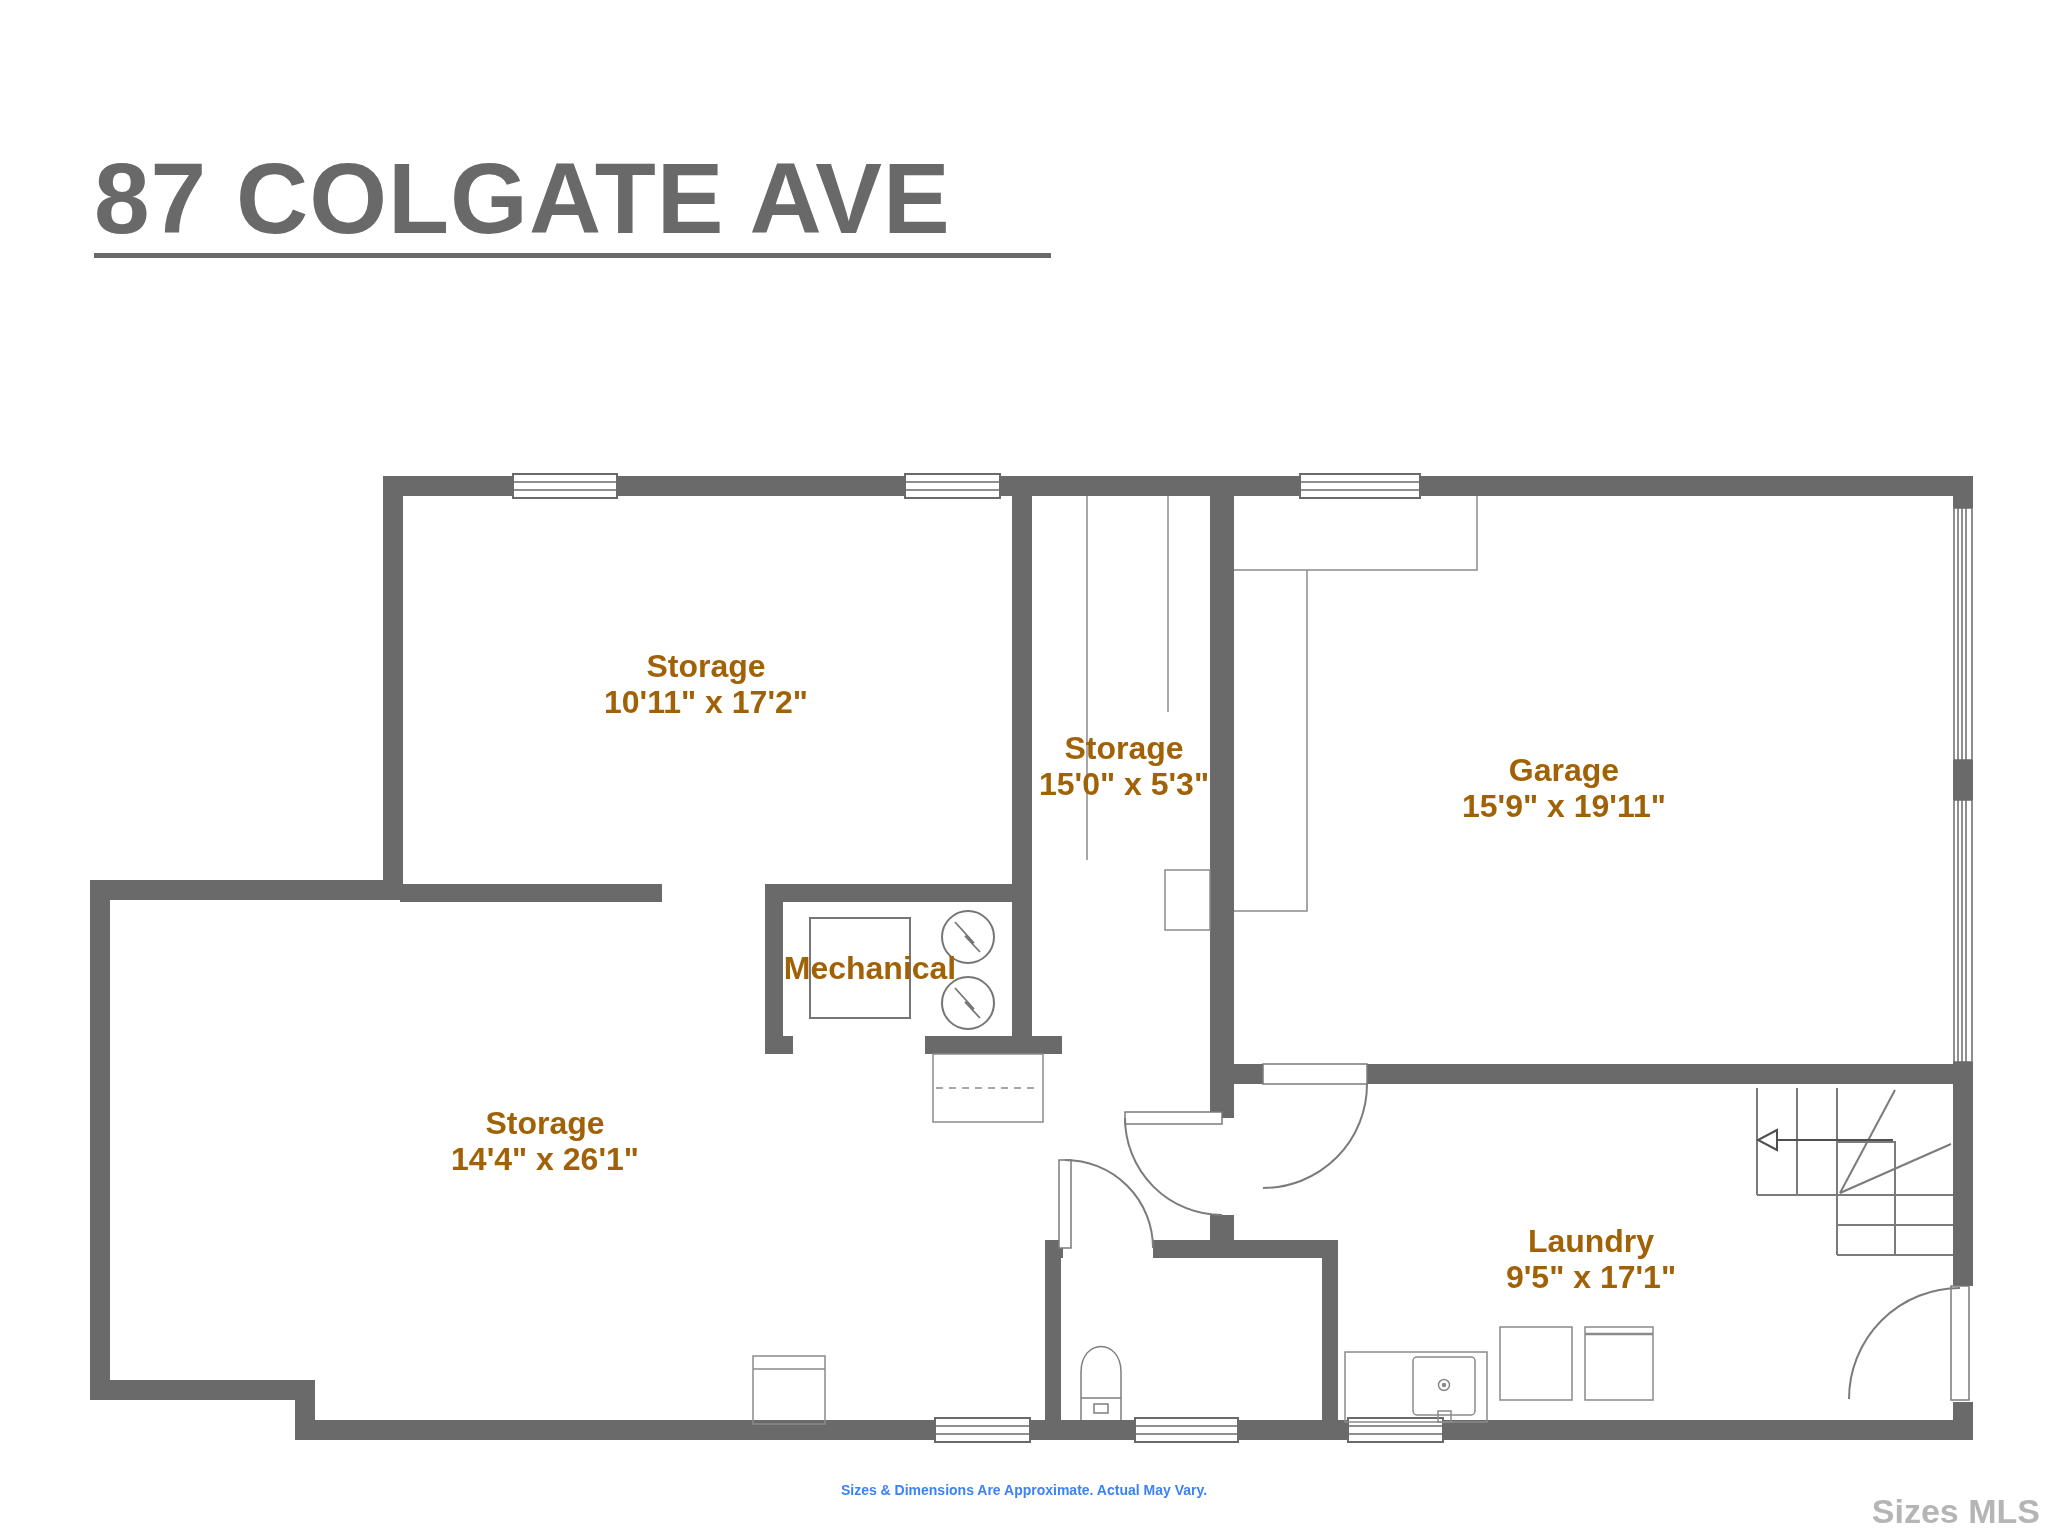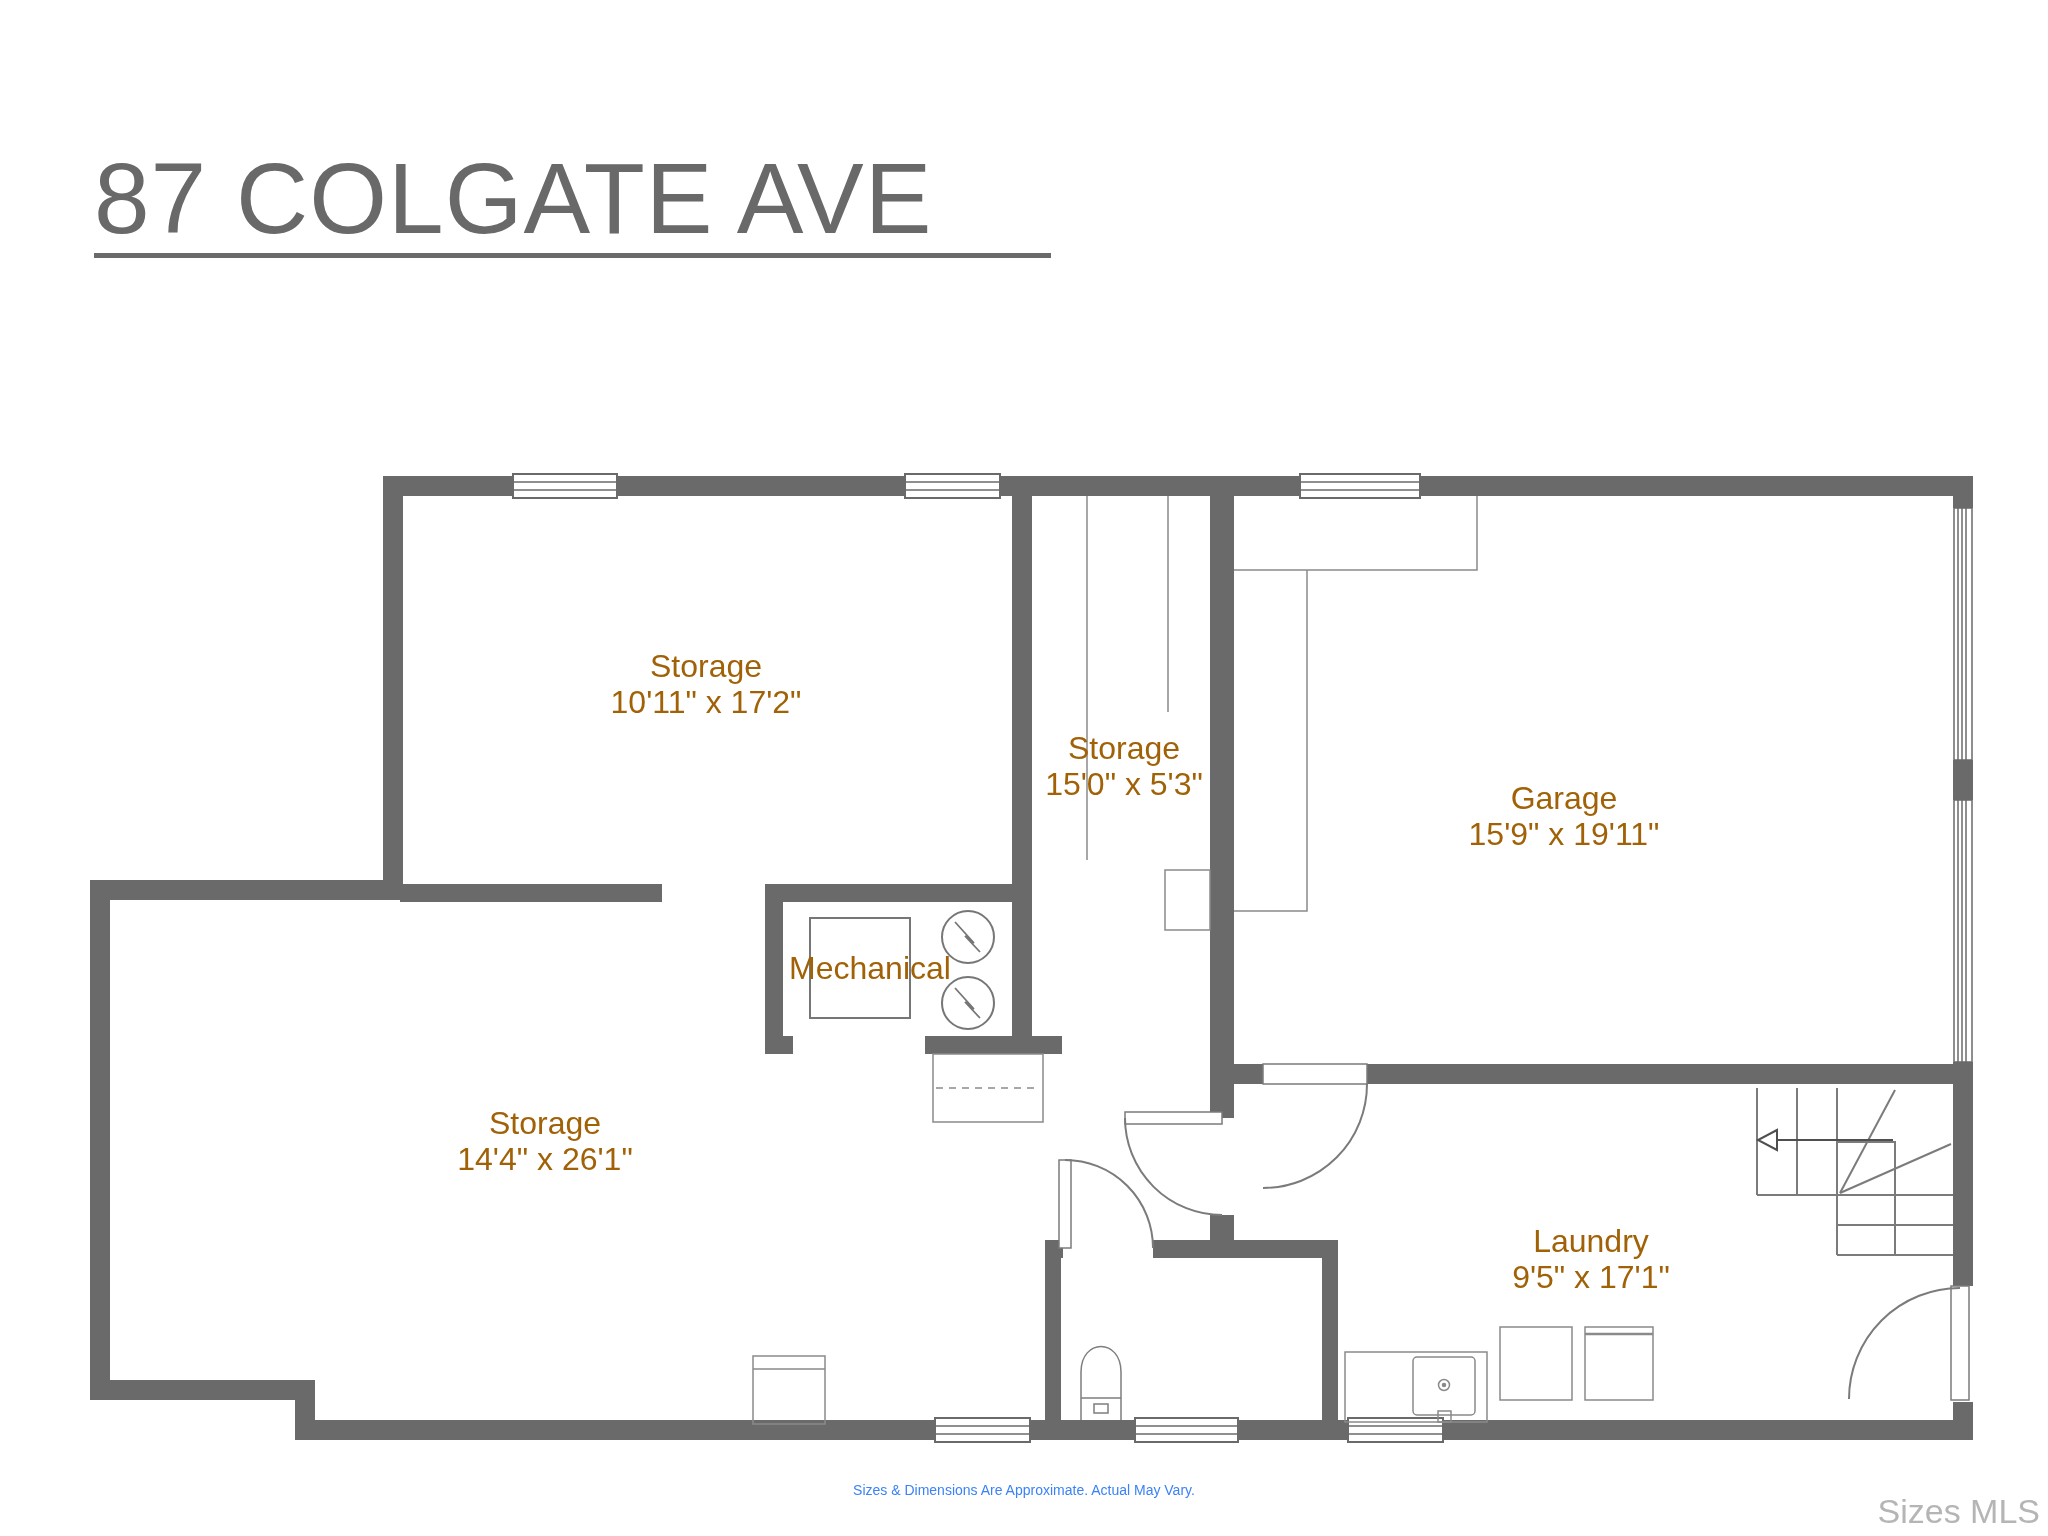--- a/index.html
+++ b/index.html
@@ -3,20 +3,21 @@
 <meta charset="utf-8">
 <style>
   html,body{margin:0;padding:0;background:#ffffff;}
   .page{
     position:relative;
     width:2048px;
     height:1536px;
     background:#ffffff;
     overflow:hidden;
     font-family:"Liberation Sans", sans-serif;
+    font-weight:bold;
   }
   .page-title{
     position:absolute;
     left:94px;
     top:146px;
     font-size:100px;
     line-height:104px;
     color:#696969;
     letter-spacing:1px;
     white-space:nowrap;
@@ -256,21 +257,21 @@
   <div class="room-label" style="left:706px; top:684px;">
     <span class="name">Storage</span>
     <span class="dims">10'11" x 17'2"</span>
   </div>
 
   <div class="room-label" style="left:1124px; top:766px;">
     <span class="name">Storage</span>
     <span class="dims">15'0" x 5'3"</span>
   </div>
 
-  <div class="room-label" style="left:1564px; top:788px;margin-top:28px;">
+  <div class="room-label" style="left:1564px; top:788px;">
     <span class="name">Garage</span>
     <span class="dims">15'9" x 19'11"</span>
   </div>
 
   <div class="room-label" style="left:870px; top:968px;">
     <span class="name">Mechanical</span>
     <span class="dims"></span>
   </div>
 
   <div class="room-label" style="left:545px; top:1141px;">

